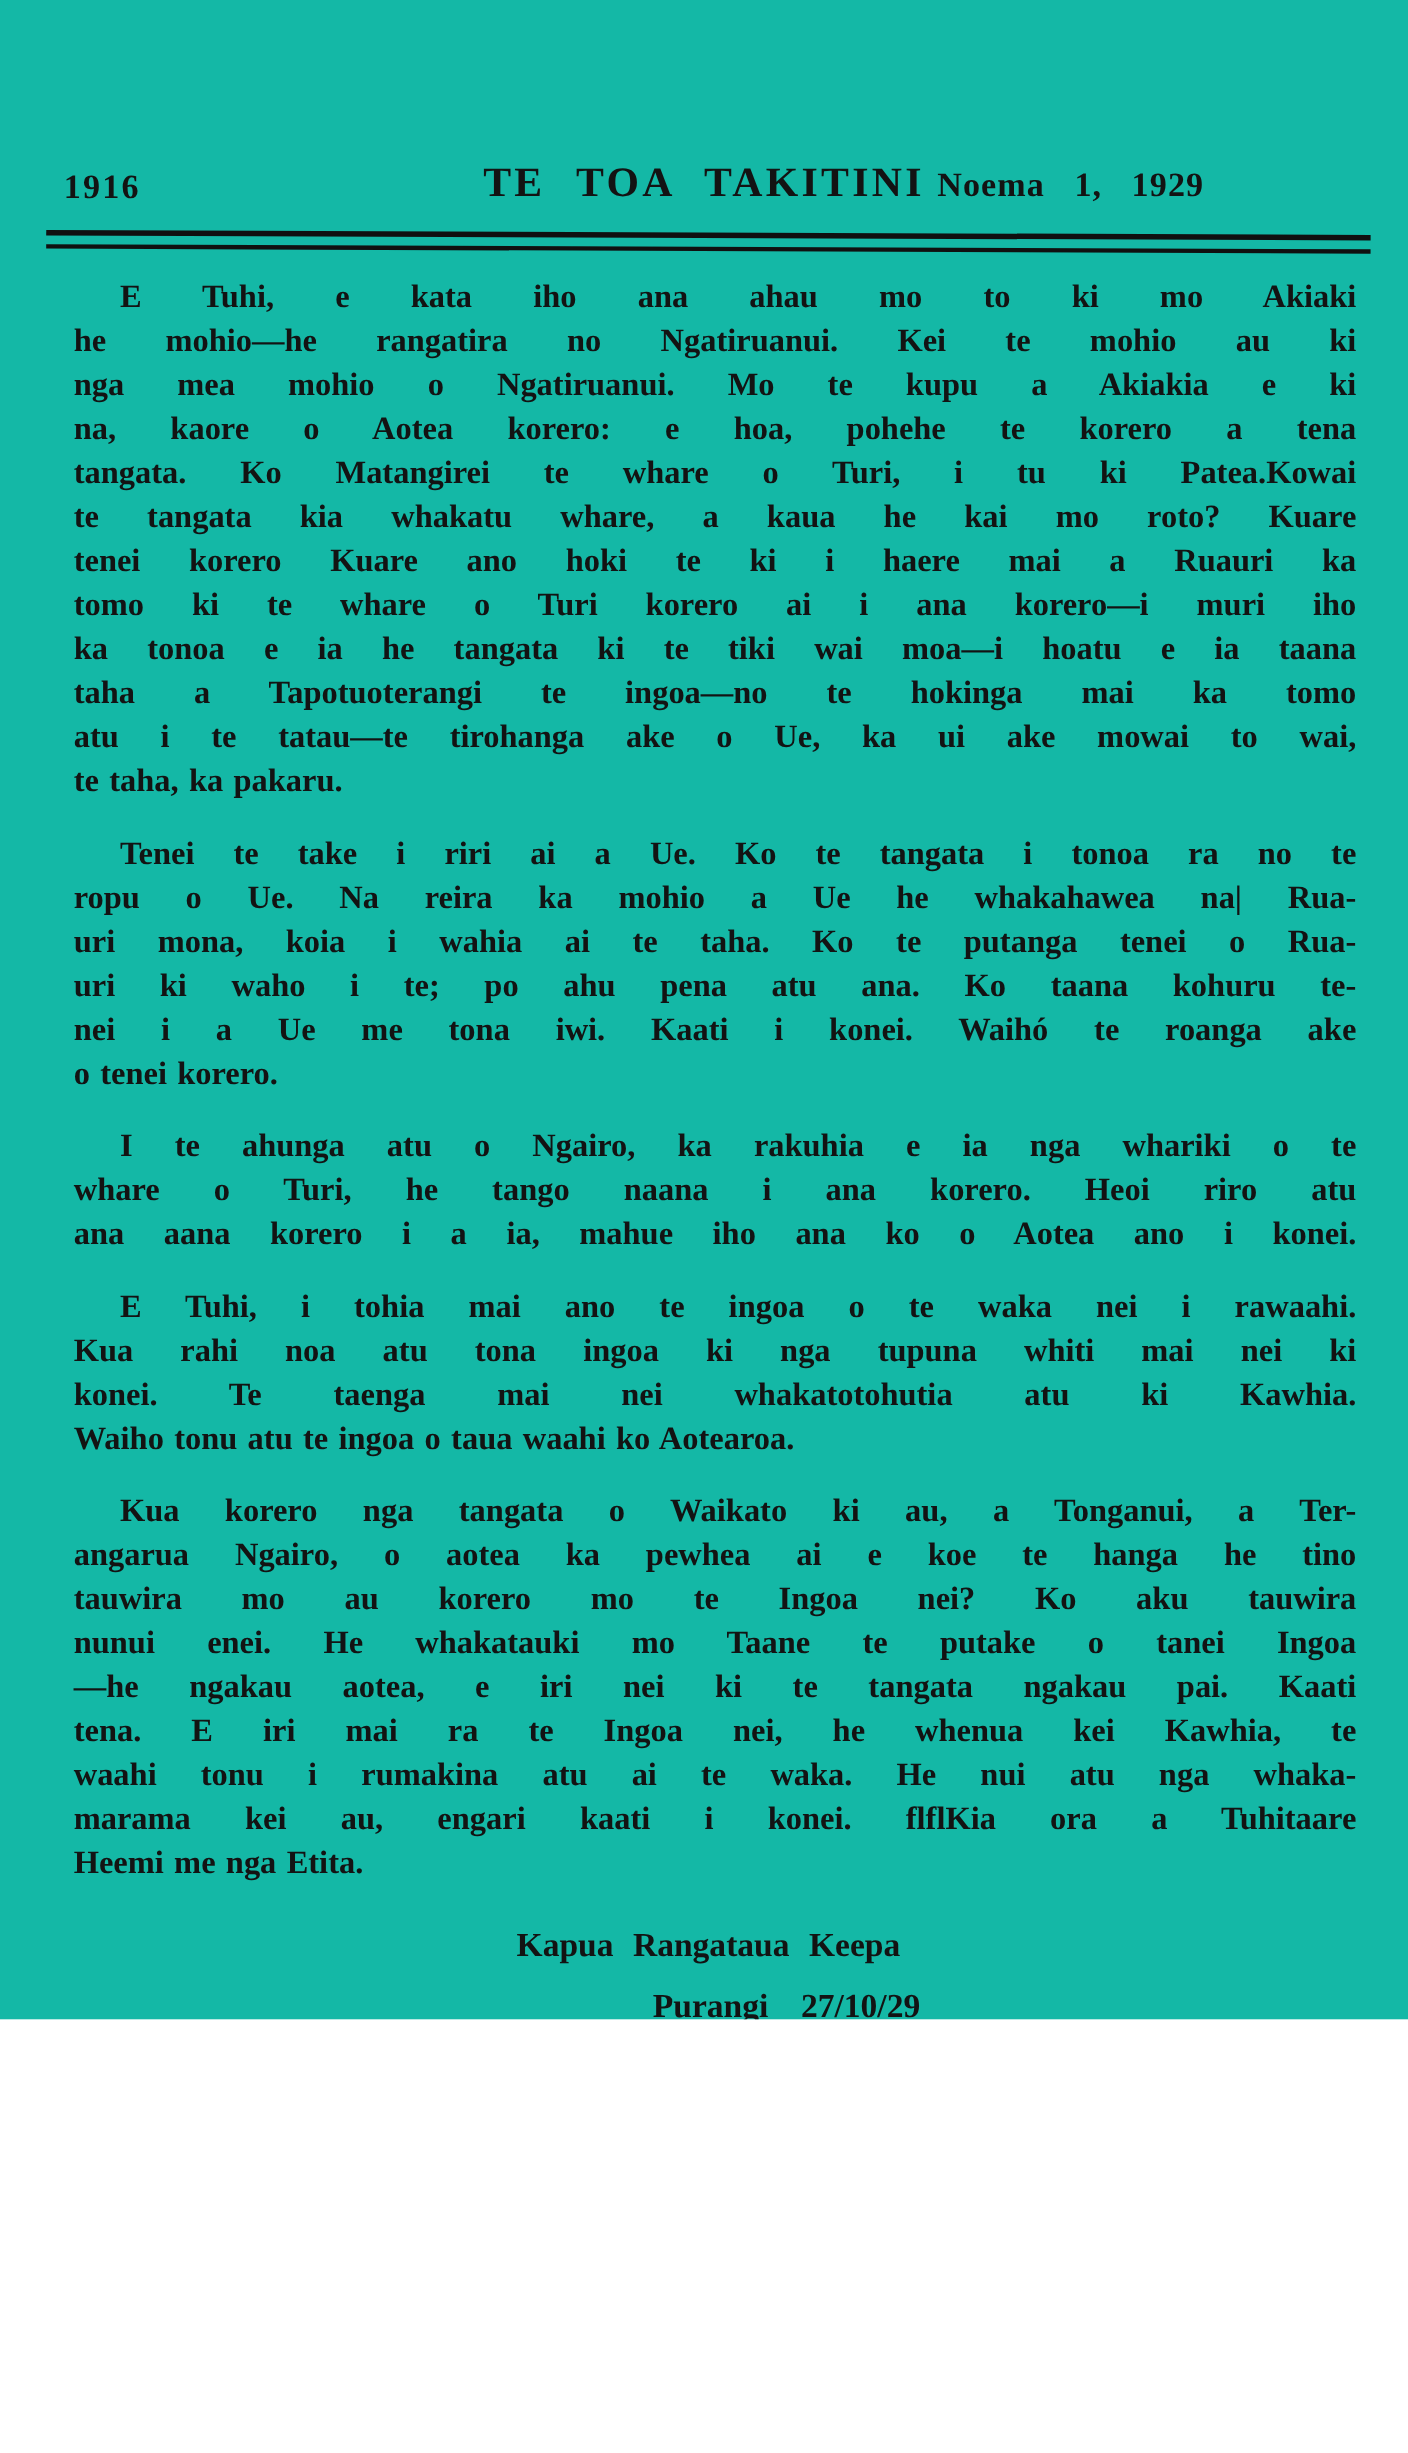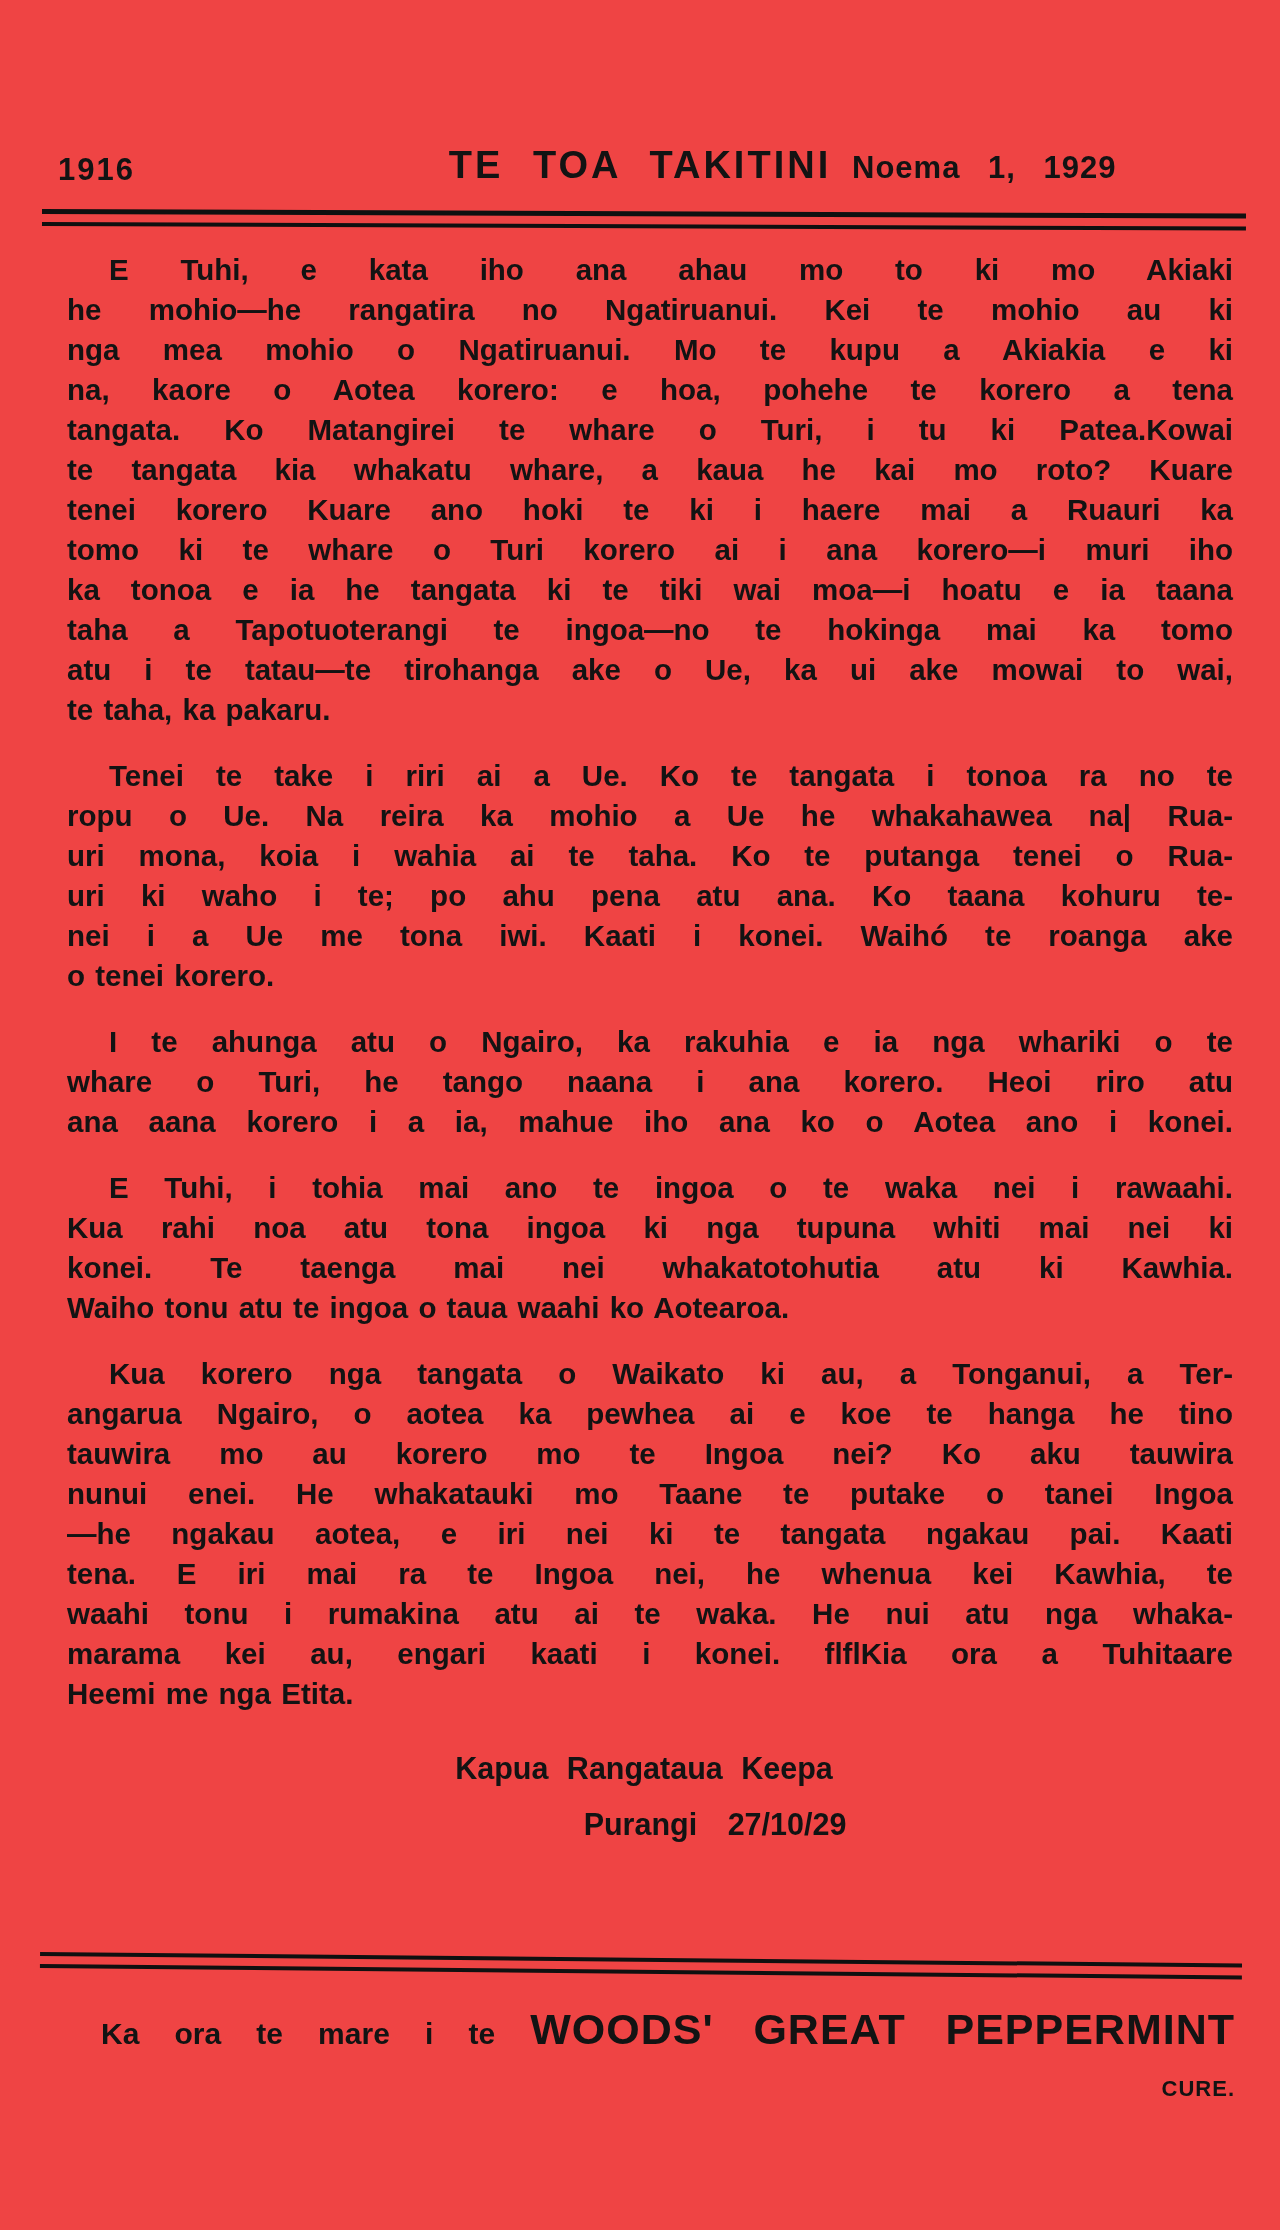--- a/index.html
+++ b/index.html
@@ -3,24 +3,24 @@
 <meta charset="utf-8">
 <style>
   html, body {
     margin: 0;
     padding: 0;
     background: #ffffff;
   }
   .page {
     position: relative;
     width: 1280px;
-    height: 2230px;
-    background: #ef4444;
+    height: 1836px;
+    background: #14b8a6;
     color: #131313;
-    font-family: Liberation Sans, sans-serif;
+    font-family: Liberation Serif, serif;
     font-weight: 700;
     overflow: hidden;
   }
 
   
   .masthead-page-number {
     position: absolute;
     left: 58px;
     top: 152px;
     font-size: 31px;

